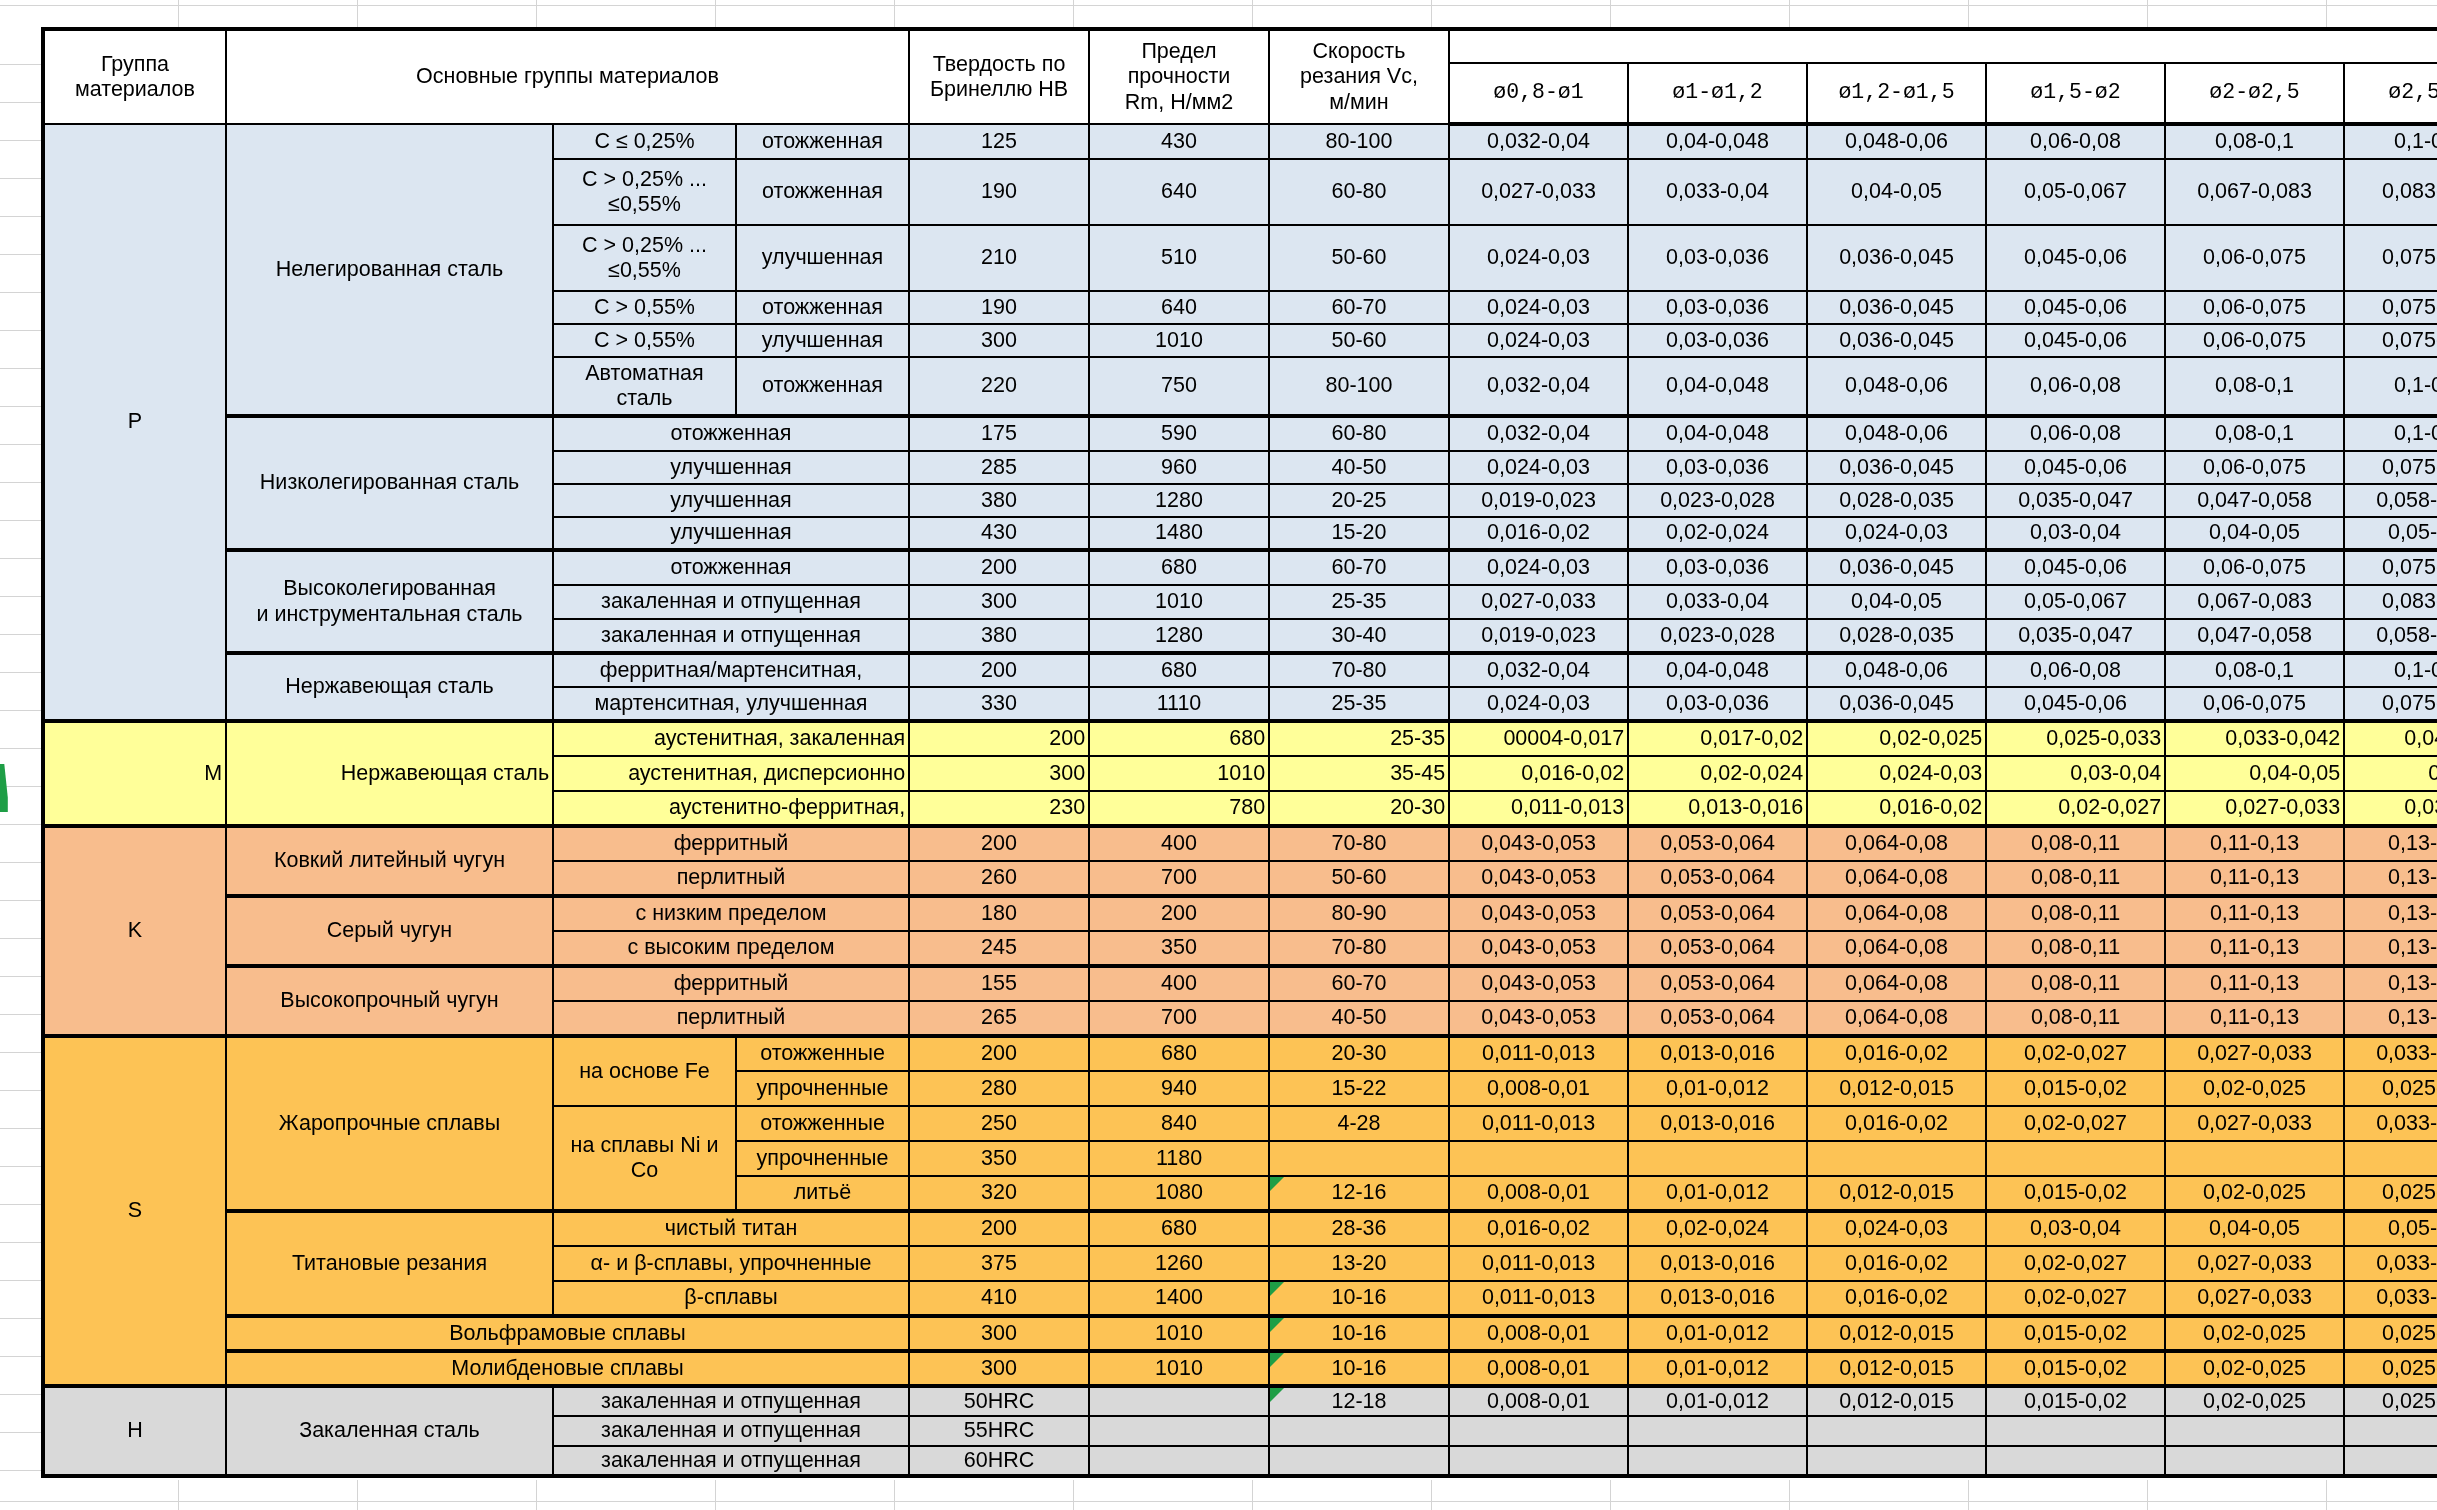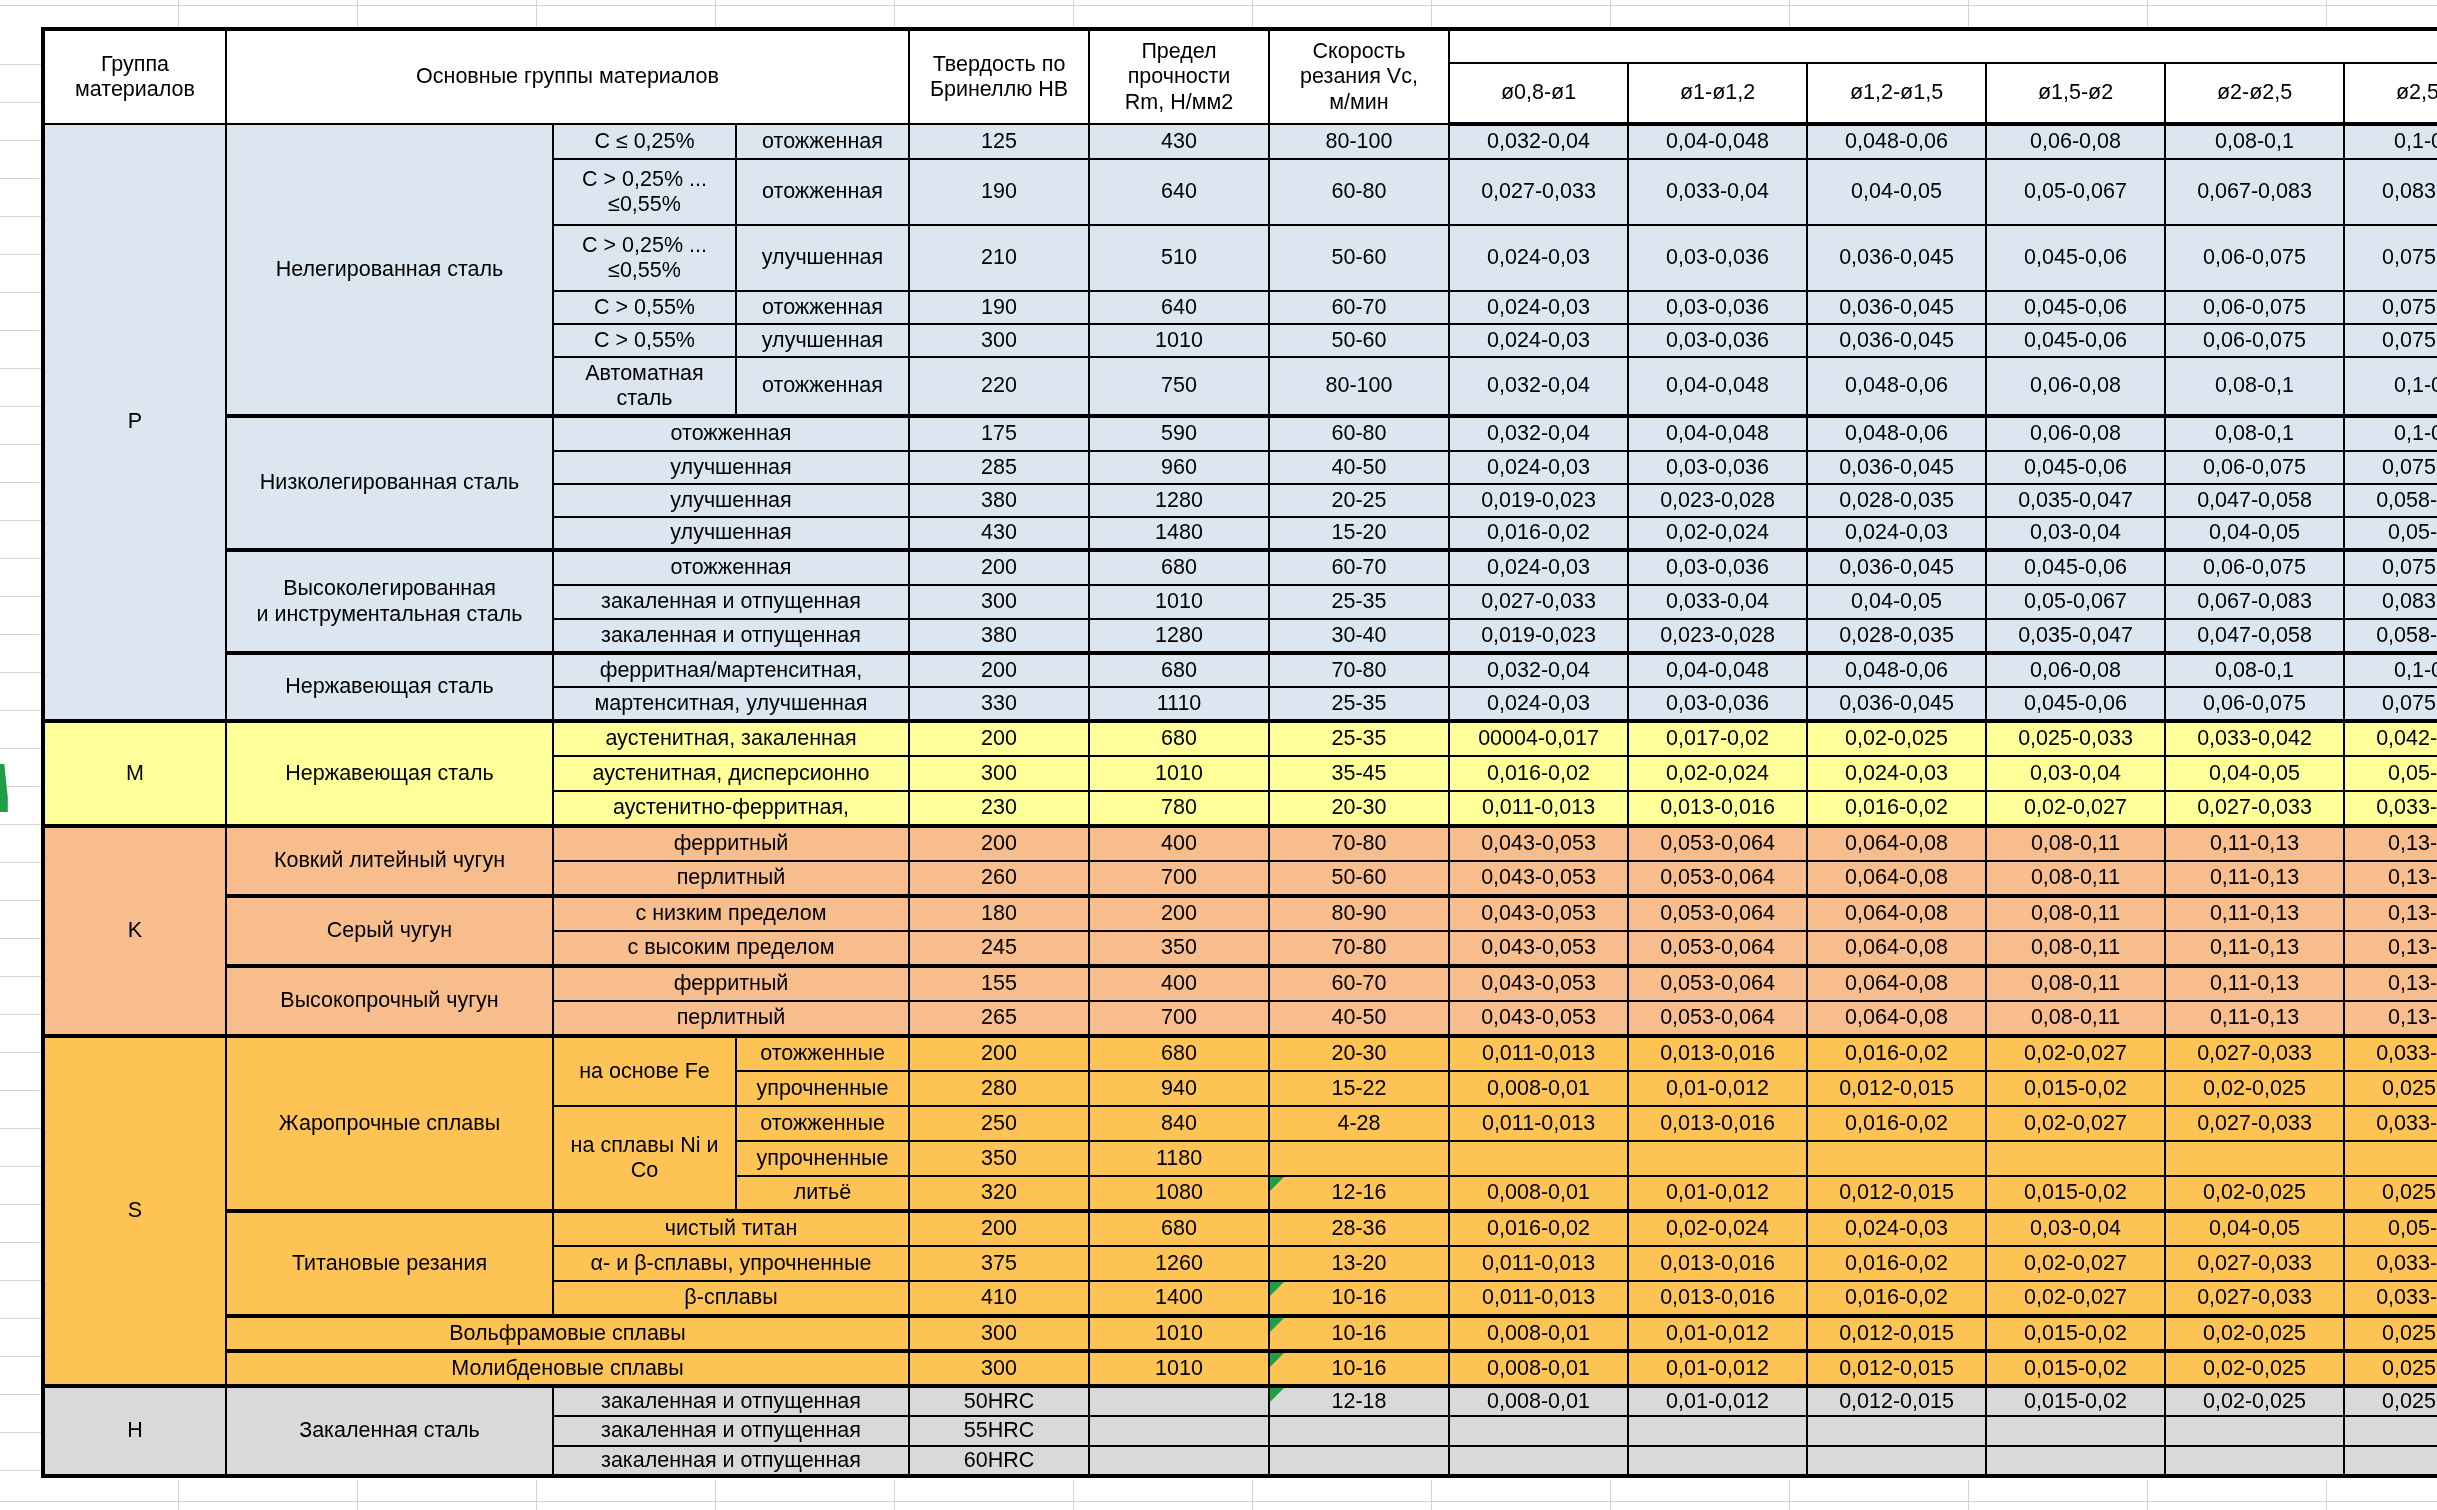--- a/index.html
+++ b/index.html
@@ -21,25 +21,25 @@
 
   table{position:absolute;left:41px;top:27px;border-collapse:collapse;table-layout:fixed;width:3739px;
     border:4.9px solid #000;}
   col.c-group{width:183px}col.c-main{width:327px}col.c-sub1{width:183px}col.c-sub2{width:173px}
   col.c-hb{width:180px}col.c-rm{width:180px}col.c-vc{width:180px}col.c-feed{width:179px}
   th,td{border:2.4px solid #000;text-align:center;vertical-align:middle;white-space:pre-line;
     font-size:21.5px;line-height:1.18;font-weight:normal;padding:0 2.9px;overflow:hidden;}
   thead th{background:#fff;}
   thead tr.h1{height:34px;}
   thead tr.h2{height:61px;}
-  thead tr.h2 th{border-bottom:4.9px solid #000;}
+  thead tr.h2 th{border-bottom:4.9px solid #000;font-family:Liberation Mono, monospace;}
   th[data-name="header-feed"]{border-bottom:2.4px solid #000;}
 
   tr.sec-P td{background:var(--cP,#dce6f1);}
-  tr.sec-M td{background:var(--cM,#ffff99);}
+  tr.sec-M td{background:var(--cM,#ffff99);text-align:right;}
   tr.sec-K td{background:var(--cK,#f8bd8d);}
   tr.sec-S td{background:var(--cS,#fdc355);}
   tr.sec-H td{background:var(--cH,#d9d9d9);}
   tr.tt td{border-top:4.9px solid #000;}
 
   td{position:relative;}
   td.gt::before{content:"";position:absolute;left:0;top:0;width:0;height:0;
     border-top:14.6px solid var(--green,#1e9e46);border-right:14.6px solid transparent;}
 </style>
 </head>

